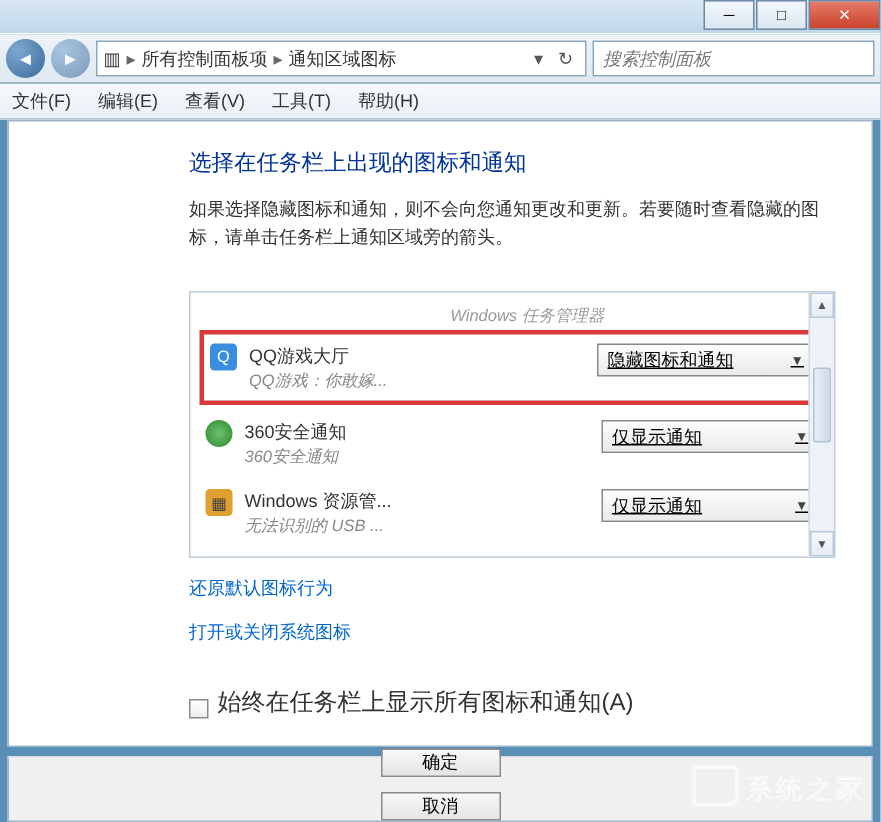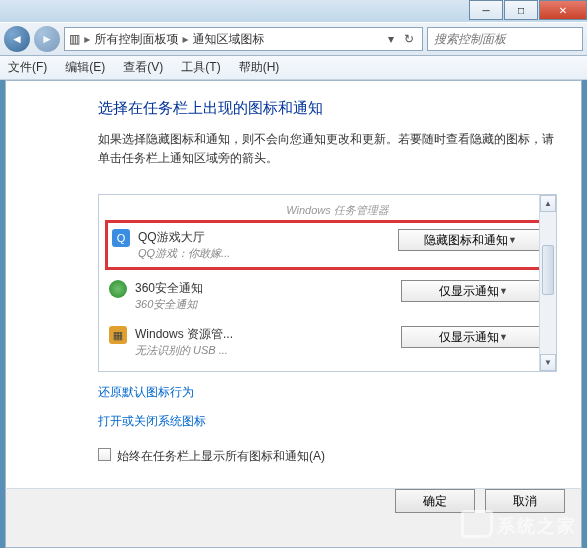--- a/index.html
+++ b/index.html
@@ -7,51 +7,51 @@
 
 .window-chrome { position: absolute; top: 0; left: 0; right: 0; height: 22px; background: linear-gradient(#d8e6f2,#c0d8ea); display: flex; justify-content: flex-end; }
 .win-btn { width: 34px; height: 20px; margin-left: 1px; border: 1px solid #6a8aa8; background: linear-gradient(#f3f7fb,#dbe7f2); font-size: 10px; display: flex; align-items: center; justify-content: center; }
 .win-btn.close { background: linear-gradient(#e67a6a,#c9432b); color: #fff; width: 48px; }
 
 .addr-bar { position: absolute; top: 22px; left: 0; right: 0; height: 34px; background: linear-gradient(#eef3f8,#dfe8f1); border-top: 1px solid #fff; border-bottom: 1px solid #a0b5c8; display: flex; align-items: center; padding: 0 4px; gap: 4px; }
 .nav-arrow { width: 26px; height: 26px; border-radius: 50%; background: radial-gradient(circle at 30% 30%, #7da8d0, #3a6a9a); display: flex; align-items: center; justify-content: center; color: #fff; font-size: 12px; }
 .breadcrumb { flex: 1; height: 24px; background: #fff; border: 1px solid #8ca6be; display: flex; align-items: center; font-size: 12px; color: #333; padding: 0 4px; }
 .bc-sep { margin: 0 4px; color: #666; }
 .bc-drop { width: 18px; text-align: center; color: #555; }
-.search-box { width: 156px; height: 24px; background: #fff; border: 1px solid #8ca6be; font-size: 12px; color: #777; padding: 0 6px; display: flex; align-items: center; font-style: italic; }
+.search-box { width: 188px; height: 24px; background: #fff; border: 1px solid #8ca6be; font-size: 12px; color: #777; padding: 0 6px; display: flex; align-items: center; font-style: italic; }
 
 .menu-bar { position: absolute; top: 56px; left: 0; right: 0; height: 24px; background: linear-gradient(#f6f9fc,#e9f0f7); border-bottom: 1px solid #c4d3e0; display: flex; align-items: center; padding: 0 8px; gap: 18px; font-size: 12px; color: #333; }
 
-.content { position: absolute; top: 80px; left: 5px; right: 5px; bottom: 50px; background: #fff; border: 1px solid #9fb6cb; padding: 18px 24px 8px 92px; overflow: hidden; }
+.content { position: absolute; top: 80px; left: 5px; right: 5px; bottom: 50px; background: #fff; border: 1px solid #9fb6cb; padding: 18px 24px 8px 120px; overflow: hidden; }
 .page-title { color: #003399; font-size: 15px; font-weight: normal; margin-bottom: 12px; }
 .description { font-size: 12px; color: #333; line-height: 1.6; margin-bottom: 26px; }
 
 .list-box { border: 1px solid #bfcddb; height: 178px; overflow: hidden; background: #fff; position: relative; padding: 8px 10px; }
 .scrollbar { position: absolute; right: 0; top: 0; bottom: 0; width: 17px; background: #eef2f6; border-left: 1px solid #d0dae4; }
 .sb-btn { height: 17px; background: linear-gradient(#f7fafd,#e3ebf3); border: 1px solid #b8c8d8; font-size: 8px; display: flex; align-items: center; justify-content: center; color: #556; }
 .sb-thumb { position: absolute; top: 50px; left: 2px; right: 2px; height: 50px; background: linear-gradient(90deg,#e8eef5,#cdd9e6); border: 1px solid #b0c2d4; border-radius: 2px; }
 
 .item { display: flex; align-items: flex-start; padding: 4px 0 10px 0; }
 .item.highlight { border: 3px solid #d9373a; padding: 6px 4px; margin: 2px -4px 6px -4px; }
 .ico { width: 18px; height: 18px; margin-right: 8px; border-radius: 3px; flex-shrink: 0; display:flex; align-items:center; justify-content:center; font-size:11px; color:#fff;}
 .ico.qq { background: #3a8de0; }
 .ico.sec { background: radial-gradient(circle,#6ec06e,#2a8a2a); border-radius:50%; }
 .ico.res { background: #e0a030; color:#444;}
 .item-text { flex: 1; }
 .item-name { font-size: 12px; color: #333; }
 .item-sub { font-size: 11px; color: #888; font-style: italic; }
-.combo { width: 145px; height: 22px; border: 1px solid #888; background: linear-gradient(#fdfdfd,#eaeaea); font-size: 12px; padding: 0 6px; display: flex; align-items: center; justify-content: center; margin-left: 8px; }
+.combo { width: 145px; height: 22px; border: 1px solid #888; background: linear-gradient(#fdfdfd,#eaeaea); font-size: 12px; padding: 0 6px; display: flex; align-items: center; justify-content: space-between; margin-left: 8px; text-decoration: underline; }
 .combo .arrow { font-size: 9px; color: #444; }
 
 .link { color: #0066cc; font-size: 12px; display: block; margin-top: 12px; cursor: pointer; }
 
-.checkbox-row { margin-top: 18px; font-size: 12px; color: #333; display: flex; align-items: flex-start; gap: 6px; }
+.checkbox-row { margin-top: 28px; font-size: 16px; color: #333; display: flex; align-items: flex-end; gap: 6px; }
 .chk { width: 13px; height: 13px; border: 1px solid #8a8a8a; background: linear-gradient(#fff,#eee); }
 
-.footer { position: absolute; bottom: 0; left: 5px; right: 5px; height: 60px; background: #f0f0f0; border: 1px solid #9fb6cb; border-top-color: #d4dde6; display: flex; justify-content: flex-end; padding: 0 16px; gap: 10px; }
+.footer { position: absolute; bottom: 0; left: 5px; right: 5px; height: 44px; background: #f0f0f0; border: 1px solid #9fb6cb; border-top-color: #d4dde6; display: flex; align-items: center; justify-content: flex-end; padding: 0 16px; gap: 10px; flex-direction: column; }
 .btn { width: 80px; height: 24px; background: linear-gradient(#f8f8f8,#e4e4e4); border: 1px solid #8a8a8a; font-size: 12px; display: flex; align-items: center; justify-content: center; }
 
 .watermark { position: absolute; right: 10px; bottom: 10px; color: rgba(255,255,255,0.6); font-size: 18px; font-weight: bold; letter-spacing: 2px; pointer-events: none; display:flex; align-items:flex-end; gap:4px;}
 .wm-logo { width:32px; height:28px; border:3px solid rgba(255,255,255,0.6); border-radius:4px 4px 8px 4px; position:relative;}
 .truncated { color:#999; font-style:italic; font-size:11px; padding-left:20px;text-align:center;}
 </style>
 </head>
 <body>
 
 <div class="window-chrome">

